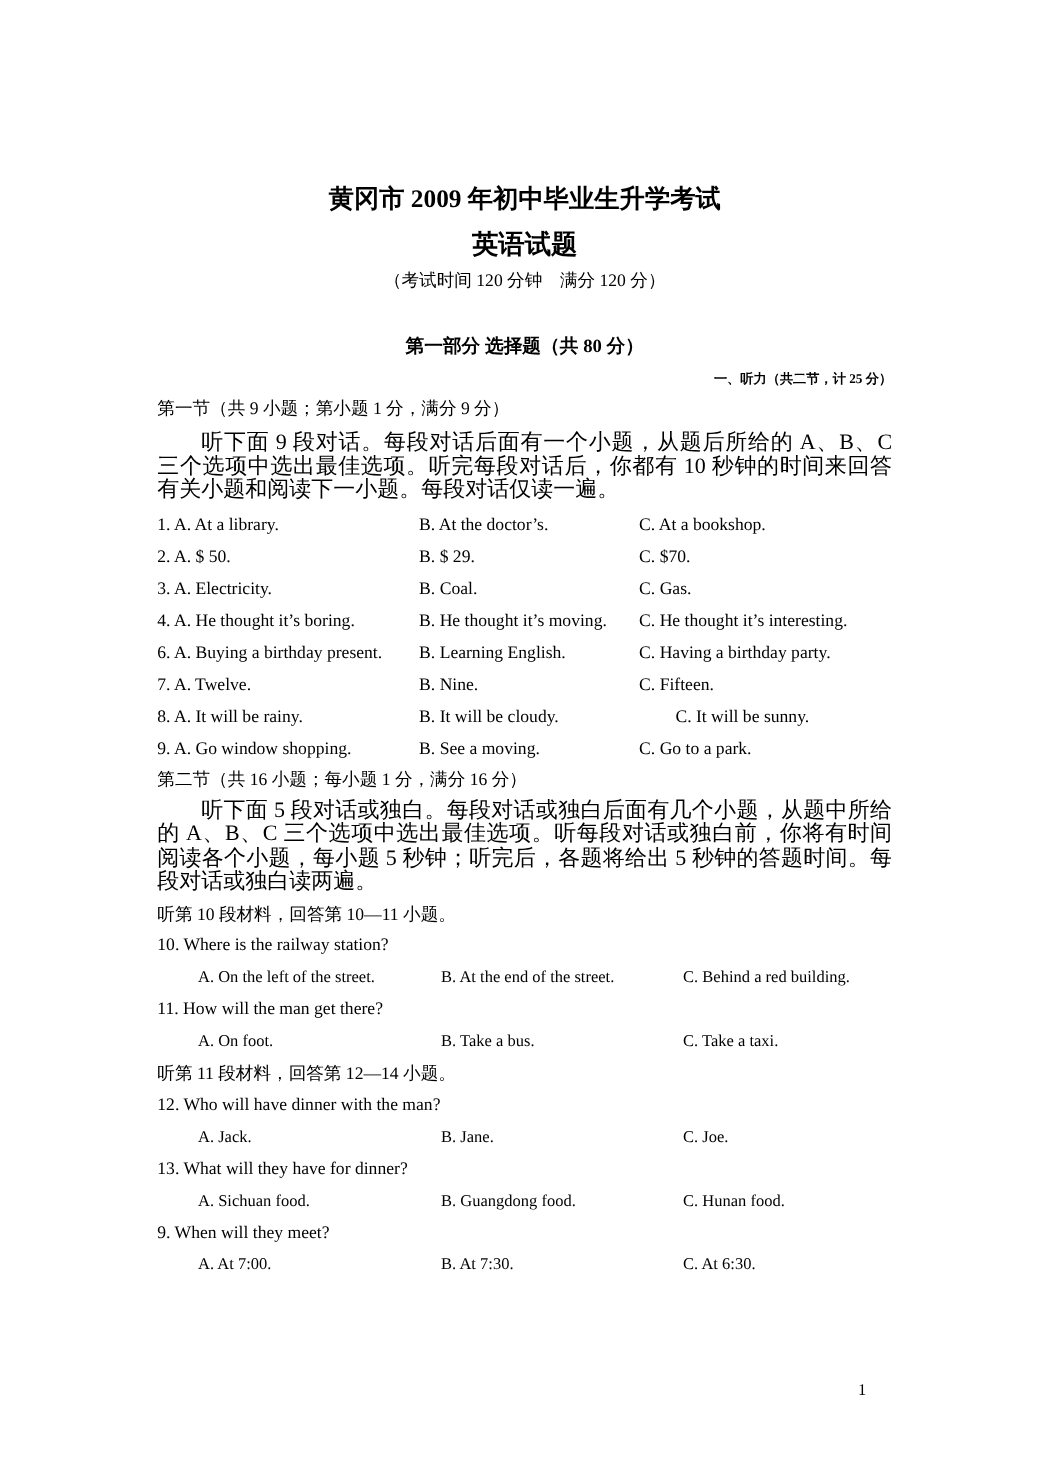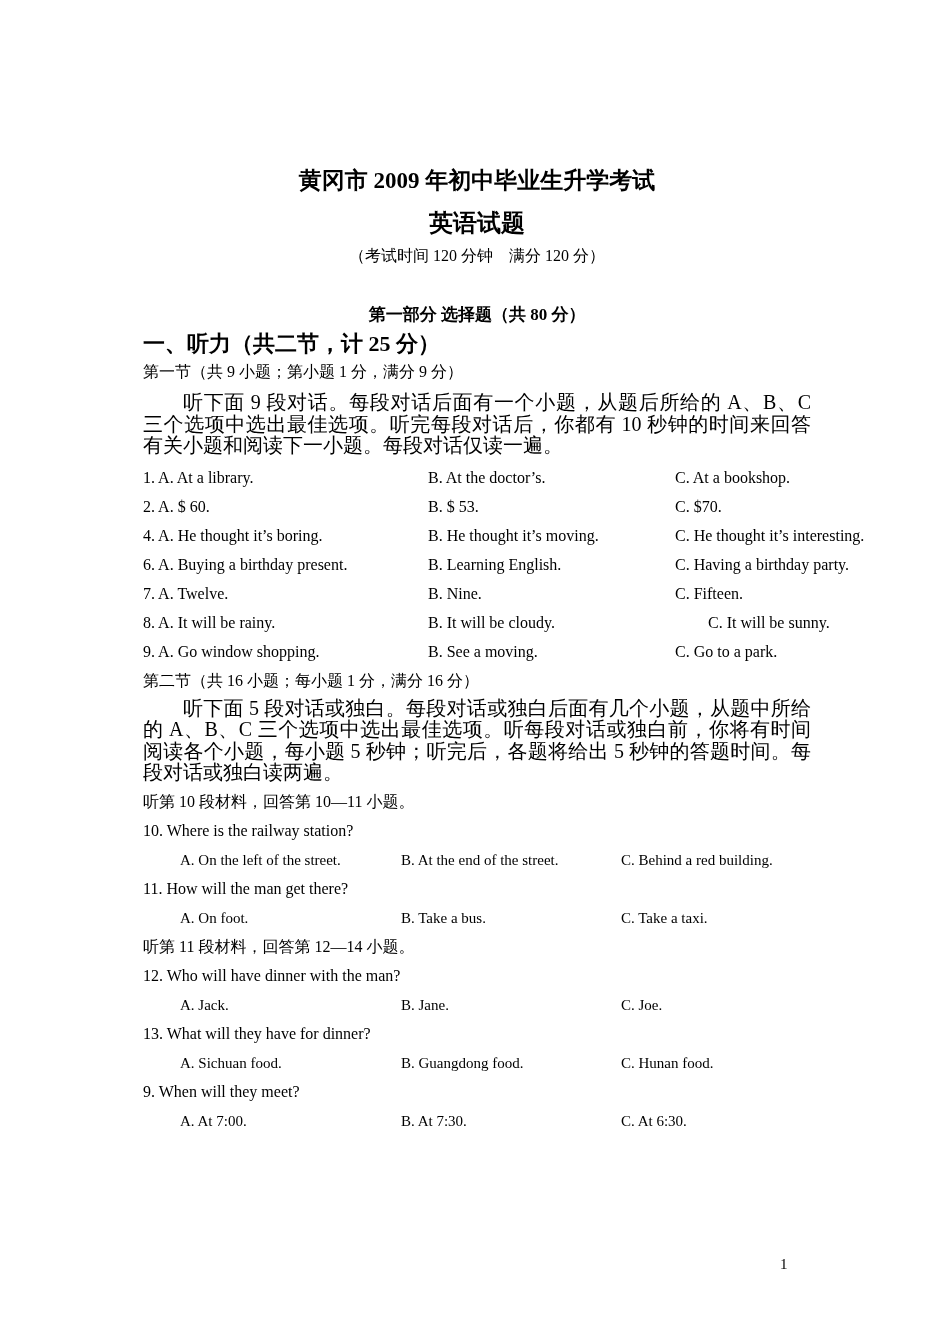--- a/index.html
+++ b/index.html
@@ -41,23 +41,24 @@
   }
   .part-heading {
     margin: 38px 0 0 0;
     font-size: 17px;
     font-weight: 700;
     text-align: center;
     line-height: 22px;
   }
   .listening-heading {
     margin: 7px 0 0 0;
-    font-size: 22px;
+    font-size: 12px;
     font-weight: 700;
     line-height: 22px;
+    text-align: right;
   }
   .sub-heading {
     margin: 6px 0 0 0;
     font-size: 16px;
     line-height: 22px;
   }
   .instructions {
     margin: 9px 0 0 0;
     font-size: 20px;
     line-height: 21.5px;
@@ -65,21 +66,20 @@
     text-align: justify;
   }
   .q-list { margin-top: 7px; }
   .q-row {
     display: grid;
     grid-template-columns: 238px 200px 1fr;
     height: 29px;
     align-items: center;
     font-size: 16px;
     white-space: nowrap;
-    gap: 47px;
   }
   .q-row .c-extra { padding-left: 33px; }
   .block-row {
     height: 29px;
     display: flex;
     align-items: center;
     font-size: 16px;
     white-space: nowrap;
   }
   .opt-row {
@@ -116,23 +116,28 @@
     <div class="sub-heading">第一节（共 9 小题；第小题 1 分，满分 9 分）</div>
     <div class="instructions">听下面 9 段对话。每段对话后面有一个小题，从题后所给的 A、B、C 三个选项中选出最佳选项。听完每段对话后，你都有 10 秒钟的时间来回答有关小题和阅读下一小题。每段对话仅读一遍。</div>
 
     <div class="q-list">
       <div class="q-row">
         <span>1. A. At a library.</span>
         <span>B. At the doctor’s.</span>
         <span>C. At a bookshop.</span>
       </div>
       <div class="q-row">
-        <span>2. A. $ 60.</span>
-        <span>B. $ 53.</span>
+        <span>2. A. $ 50.</span>
+        <span>B. $ 29.</span>
         <span>C. $70.</span>
+      </div>
+      <div class="q-row">
+        <span>3. A. Electricity.</span>
+        <span>B. Coal.</span>
+        <span>C. Gas.</span>
       </div>
       <div class="q-row">
         <span>4. A. He thought it’s boring.</span>
         <span>B. He thought it’s moving.</span>
         <span>C. He thought it’s interesting.</span>
       </div>
       <div class="q-row">
         <span>6. A. Buying a birthday present.</span>
         <span>B. Learning English.</span>
         <span>C. Having a birthday party.</span>

